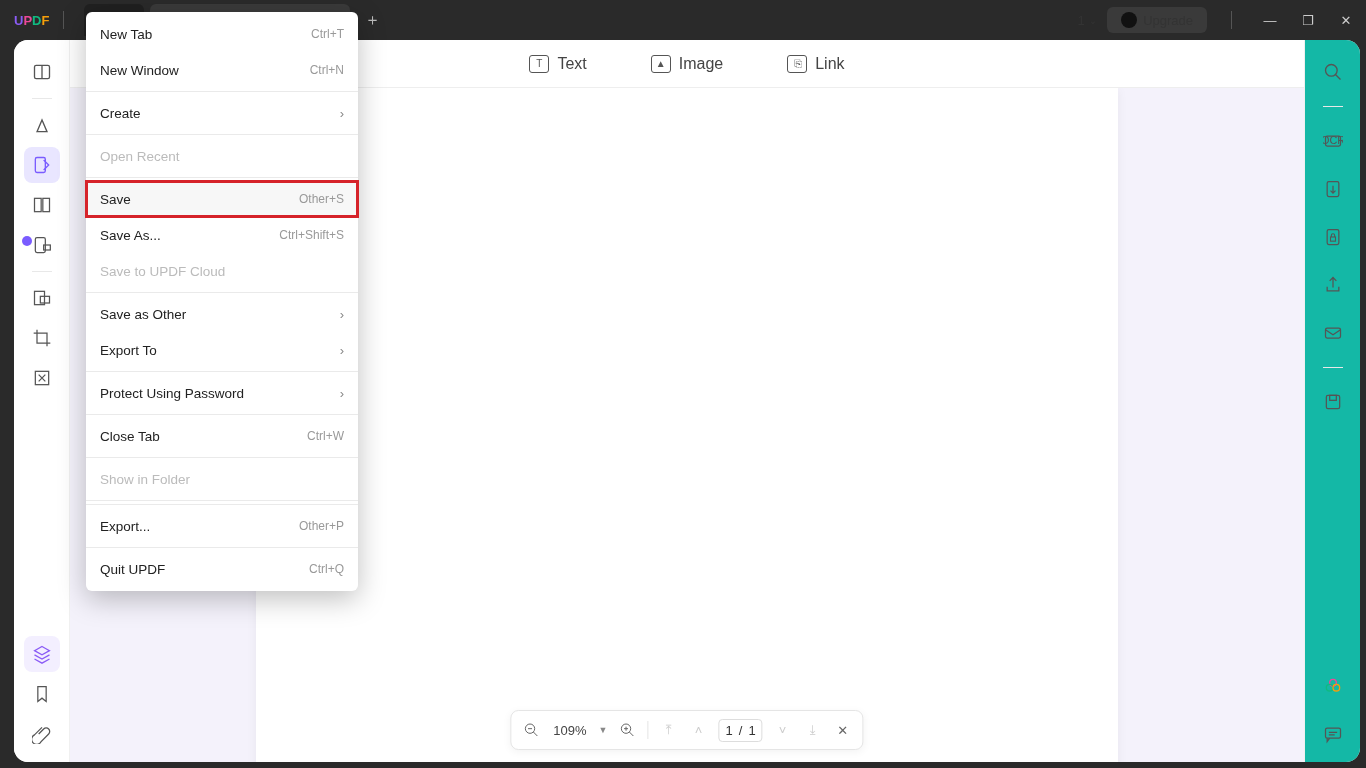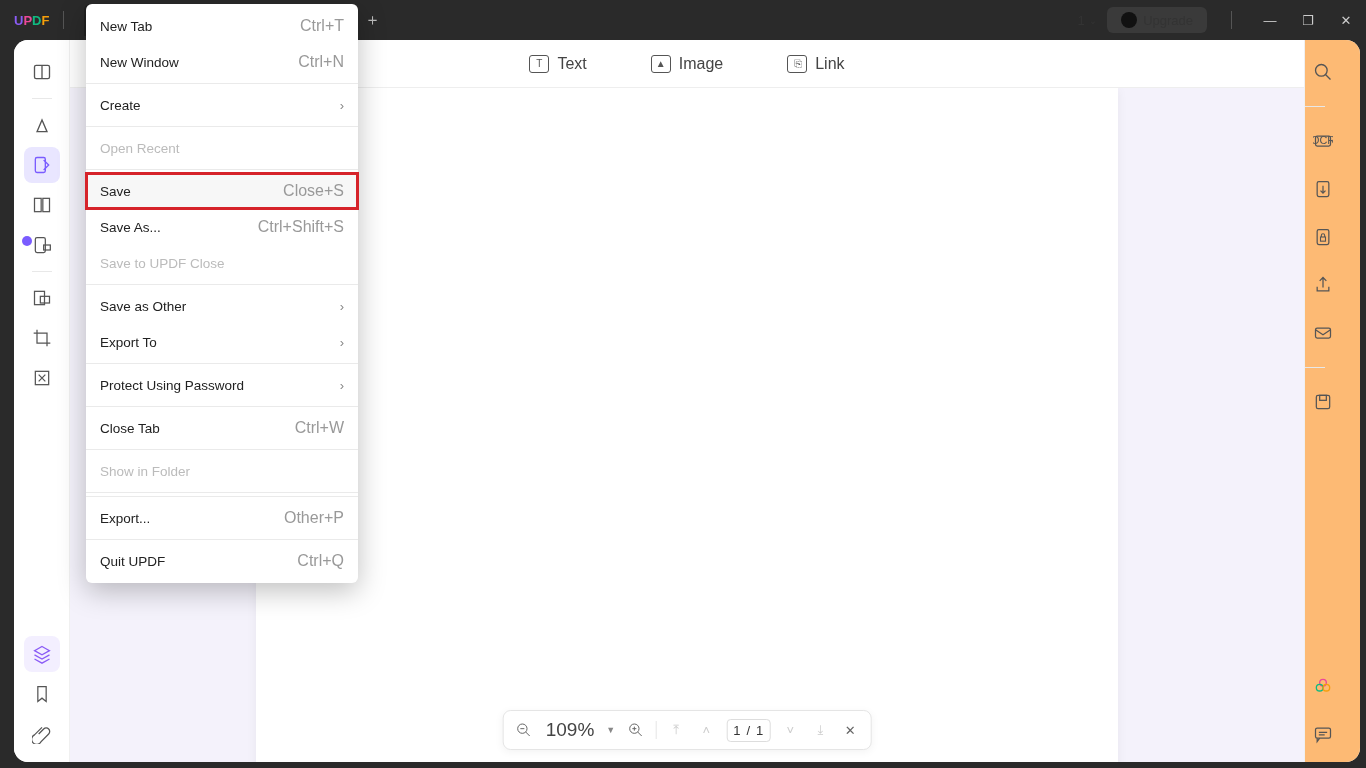--- a/index.html
+++ b/index.html
@@ -32,32 +32,32 @@
 .center{flex:1;display:flex;flex-direction:column;background:#f4f2fb;position:relative}
 .toolbar{height:48px;background:#fff;display:flex;align-items:center;justify-content:center;gap:64px;border-bottom:1px solid #eee}
 .tool{display:flex;align-items:center;gap:8px;cursor:pointer}
 .tool .ico{width:20px;height:18px;border:1.5px solid #555;border-radius:3px;display:flex;align-items:center;justify-content:center;font-size:10px;color:#555}
 .tool span{font-size:16px;color:#444}
 .canvas-wrap{flex:1;position:relative;overflow:hidden}
 .page{position:absolute;left:50%;transform:translateX(-50%);top:0;width:862px;height:1100px;background:#fff;box-shadow:0 2px 10px rgba(0,0,0,.06)}
 .zoombar{position:absolute;bottom:12px;left:50%;transform:translateX(-50%);height:40px;background:#fff;border:1px solid #e5e5e5;border-radius:8px;display:flex;align-items:center;padding:0 10px;gap:10px;box-shadow:0 2px 8px rgba(0,0,0,.05)}
 .zb-btn{width:20px;height:20px;display:flex;align-items:center;justify-content:center;color:#666;cursor:pointer}
 .zb-btn.disabled{color:#ccc}
-.zb-pct{color:#444;font-size:19px;padding:0 2px}
+.zb-pct{color:#444;font-size:13px;padding:0 2px}
 .zb-dd{color:#888;font-size:9px}
 .zb-sep{width:1px;height:18px;background:#e5e5e5}
 .zb-page{border:1px solid #ddd;border-radius:4px;padding:3px 6px;display:flex;gap:6px;align-items:center;font-size:13px}
-.right-rail{width:56px;background:#fdba74;border-left:1px solid #f0f0f0;display:flex;flex-direction:column;padding-top:14px;gap:12px}
-
-.menu{position:absolute;left:86px;top:4px;width:272px;background:#fff;border-radius:6px;box-shadow:0 8px 28px rgba(0,0,0,.25);padding:4px 0;z-index:50}
+.right-rail{width:56px;background:#14b8a6;border-left:1px solid #f0f0f0;display:flex;flex-direction:column;align-items:center;padding-top:14px;gap:12px}
+
+.menu{position:absolute;left:86px;top:12px;width:272px;background:#fff;border-radius:6px;box-shadow:0 8px 28px rgba(0,0,0,.25);padding:4px 0;z-index:50}
 .mi{height:36px;display:flex;align-items:center;justify-content:space-between;padding:0 14px;cursor:pointer;position:relative}
 .mi.disabled{color:#bbb;cursor:default}
 .mi.disabled .mi-label{color:#bbb}
 .mi-label{font-size:13.5px;color:#222}
-.mi-sc{font-size:16px;color:#999}
+.mi-sc{font-size:12px;color:#999}
 .mi-arrow{color:#888;font-size:13px}
 .msep{height:1px;background:#eaeaea;margin:3px 0}
 .mi.highlight{outline:3px solid #d6232a;outline-offset:-2px;background:#f7f7f7}
 svg{display:block}
 </style>
 </head>
 <body>
 
 <div class="titlebar">
   <div class="logo">
@@ -292,28 +292,28 @@
       <span class="mi-label">Create</span>
       <span class="mi-arrow">›</span>
     </div>
   <div class="msep"></div>
   <div class="mi disabled">
       <span class="mi-label">Open Recent</span>
     </div>
   <div class="msep"></div>
   <div class="mi highlight">
       <span class="mi-label">Save</span>
-      <span class="mi-sc">Close+S</span>
+      <span class="mi-sc">Other+S</span>
     </div>
   <div class="mi">
       <span class="mi-label">Save As...</span>
       <span class="mi-sc">Ctrl+Shift+S</span>
     </div>
   <div class="mi disabled">
-      <span class="mi-label">Save to UPDF Close</span>
+      <span class="mi-label">Save to UPDF Cloud</span>
     </div>
   <div class="msep"></div>
   <div class="mi">
       <span class="mi-label">Save as Other</span>
       <span class="mi-arrow">›</span>
     </div>
   <div class="mi">
       <span class="mi-label">Export To</span>
       <span class="mi-arrow">›</span>
     </div>

